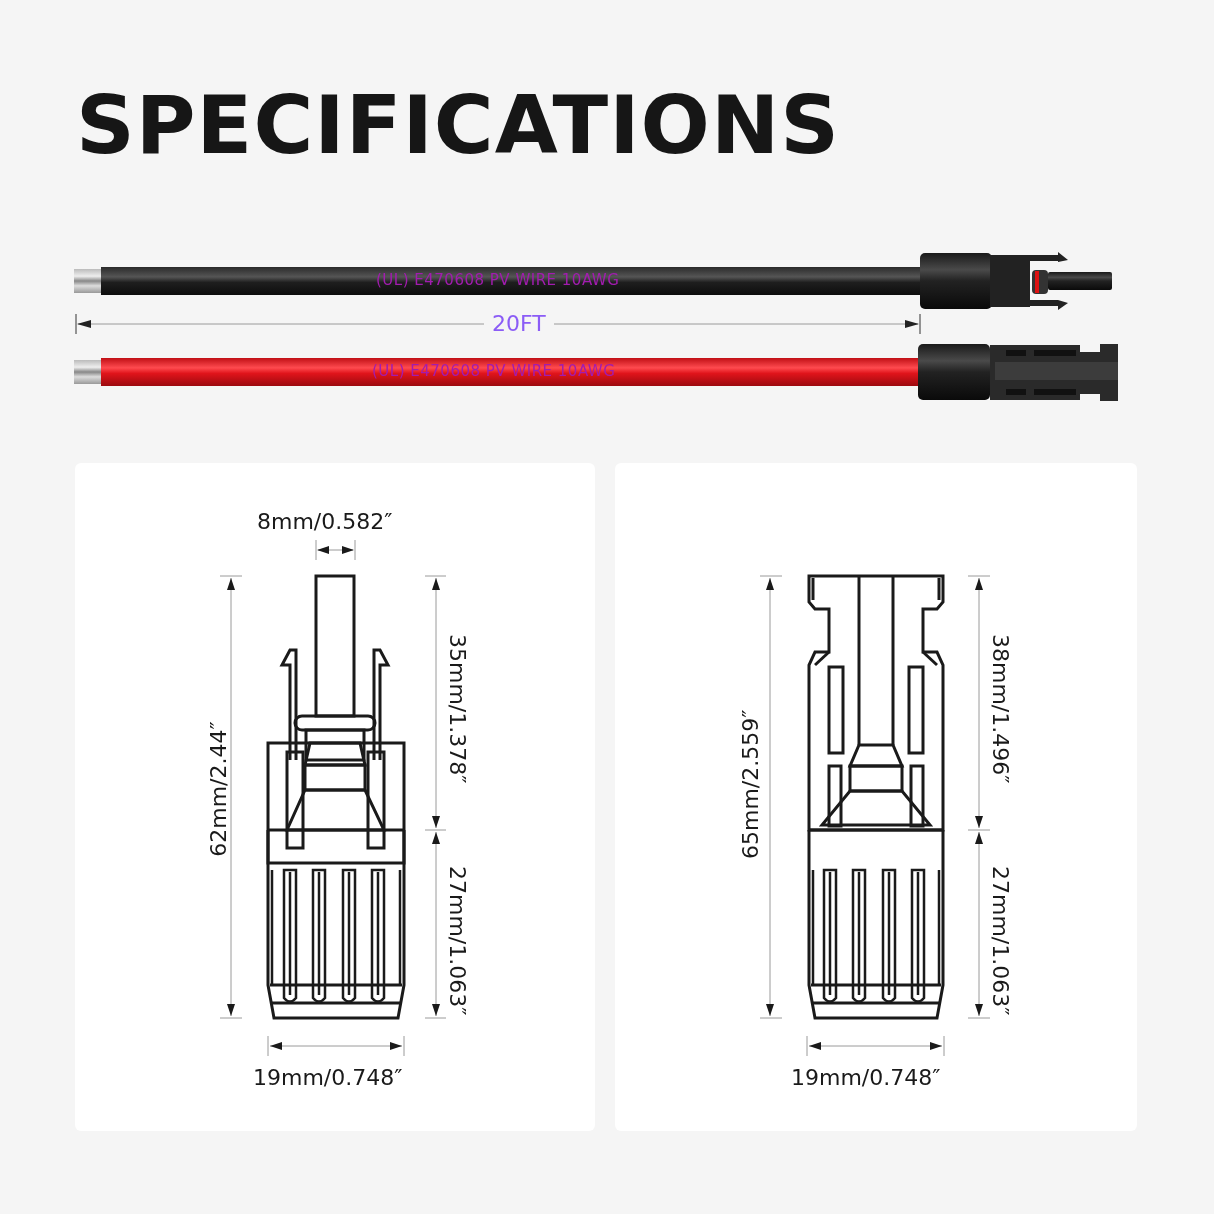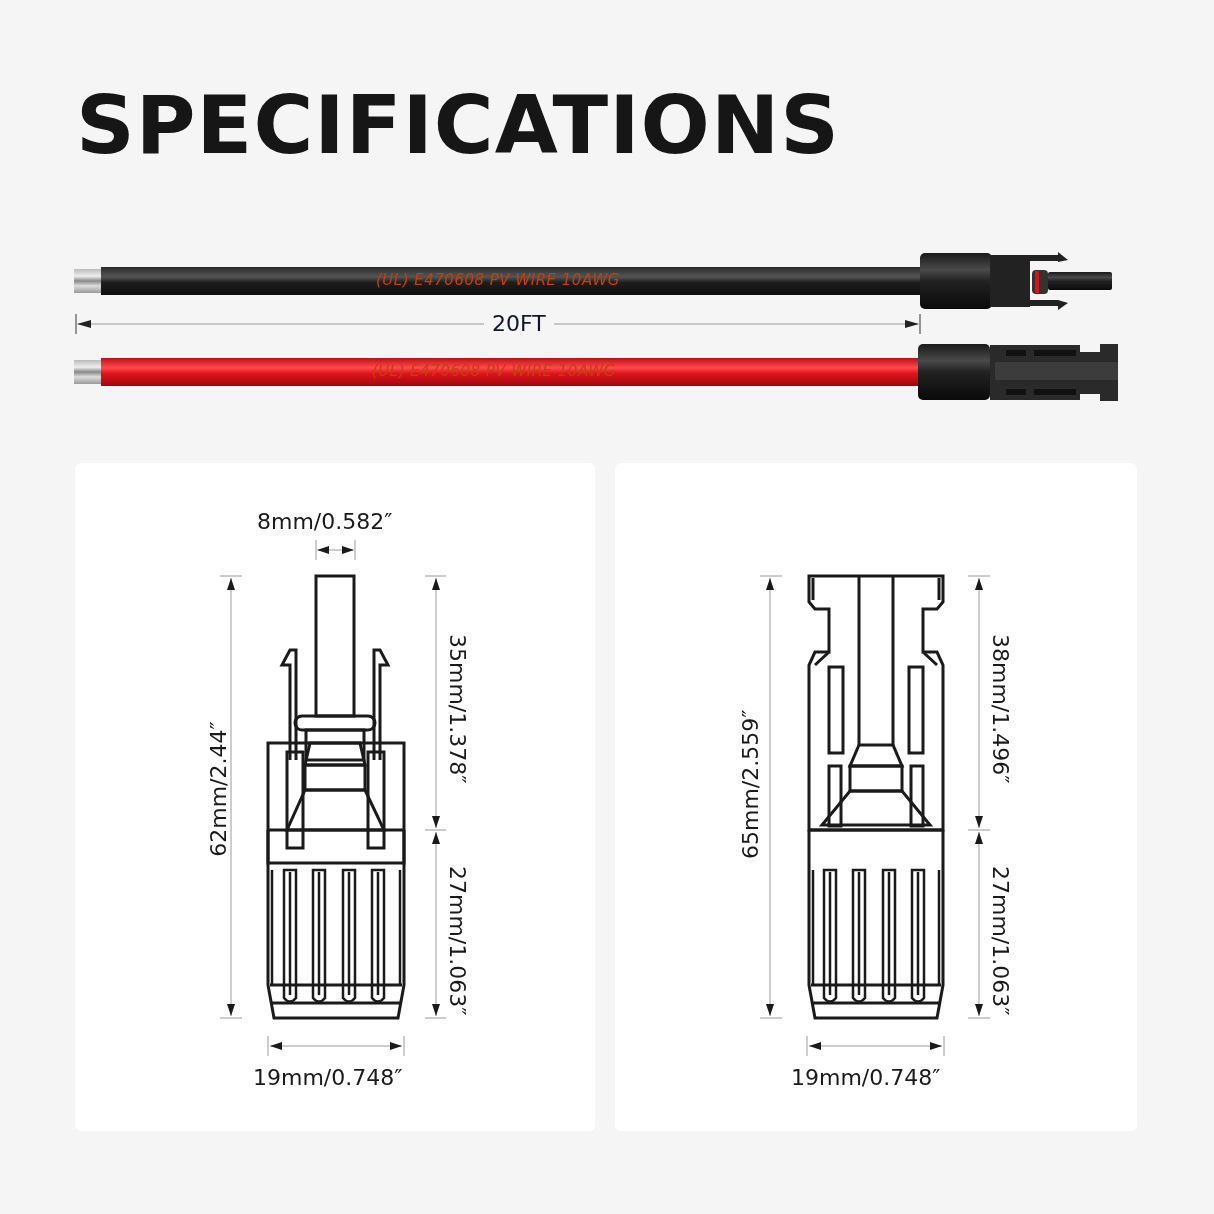--- a/index.html
+++ b/index.html
@@ -5,22 +5,22 @@
   html,body{margin:0;padding:0;}
   body{width:1214px;height:1214px;background:#f5f5f5;position:relative;overflow:hidden;font-family:"DejaVu Sans","Liberation Sans",sans-serif;color:#1a1a1a;}
   .title{position:absolute;left:76px;top:86px;font-family:"DejaVu Sans",sans-serif;font-weight:bold;font-size:80px;letter-spacing:1px;line-height:1;color:#161616;margin:0;transform:scaleX(1.02);transform-origin:left top;}
   .cable-area{position:absolute;left:0;top:250px;width:1214px;height:170px;}
   .panel{position:absolute;top:463px;width:520px;height:668px;background:#ffffff;border-radius:6px;}
   .panel.left{left:75px;}
   .panel.right{left:615px;width:522px;}
   .dim{position:absolute;font-size:22px;color:#1a1a1a;white-space:nowrap;line-height:1;}
   .vdim{position:absolute;font-size:22px;color:#1a1a1a;white-space:nowrap;line-height:1;transform-origin:center center;}
   svg{position:absolute;left:0;top:0;}
-  .wire-label{position:absolute;font-size:15px;color:#c2410c;white-space:nowrap;letter-spacing:0.5px;line-height:1;font-style:italic;}
-  .len-label{position:absolute;font-size:22px;color:#0f172a;background:#f5f5f5;padding:0 8px;line-height:1;}
+  .wire-label{position:absolute;font-size:15px;color:#a21caf;white-space:nowrap;letter-spacing:0.5px;line-height:1;}
+  .len-label{position:absolute;font-size:22px;color:#8b5cf6;background:#f5f5f5;padding:0 8px;line-height:1;}
 </style>
 </head>
 <body>
 
 <h1 class="title">SPECIFICATIONS</h1>
 
 <div class="cable-area">
   <svg width="1214" height="170" viewBox="0 250 1214 170">
     <defs>
       <linearGradient id="blk" x1="0" y1="0" x2="0" y2="1">

